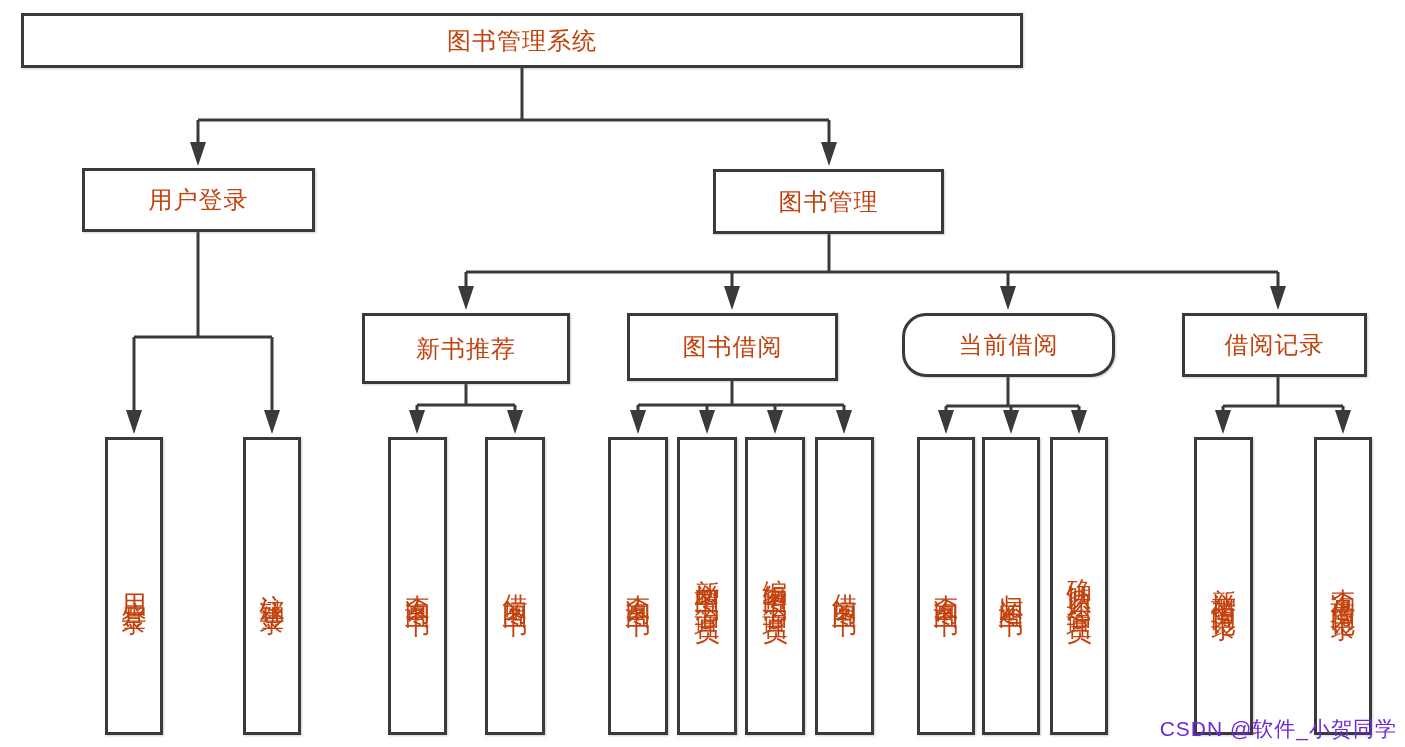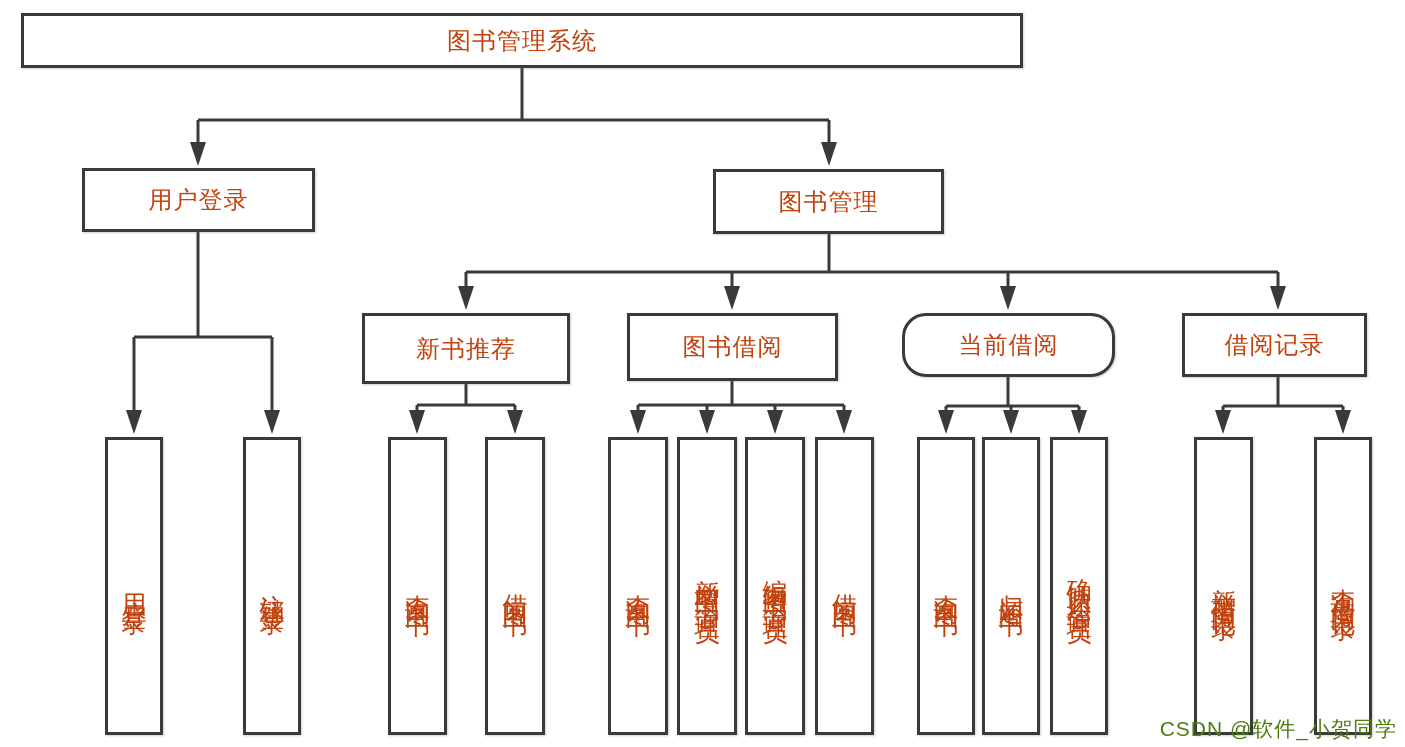--- a/index.html
+++ b/index.html
@@ -50,21 +50,21 @@
     text-orientation: mixed;
     font-size: 25px;
     letter-spacing: 6px;
     line-height: 1;
   }
   .watermark {
     position: absolute;
     right: 8px;
     bottom: 4px;
     font-size: 21px;
-    color: #4d7c0f;
+    color: #6d28d9;
     letter-spacing: 1px;
     z-index: 5;
   }
 </style>
 </head>
 <body>
 
 <div class="canvas">
 
   <svg class="connectors" width="1405" height="747" viewBox="0 0 1405 747" xmlns="http://www.w3.org/2000/svg">

